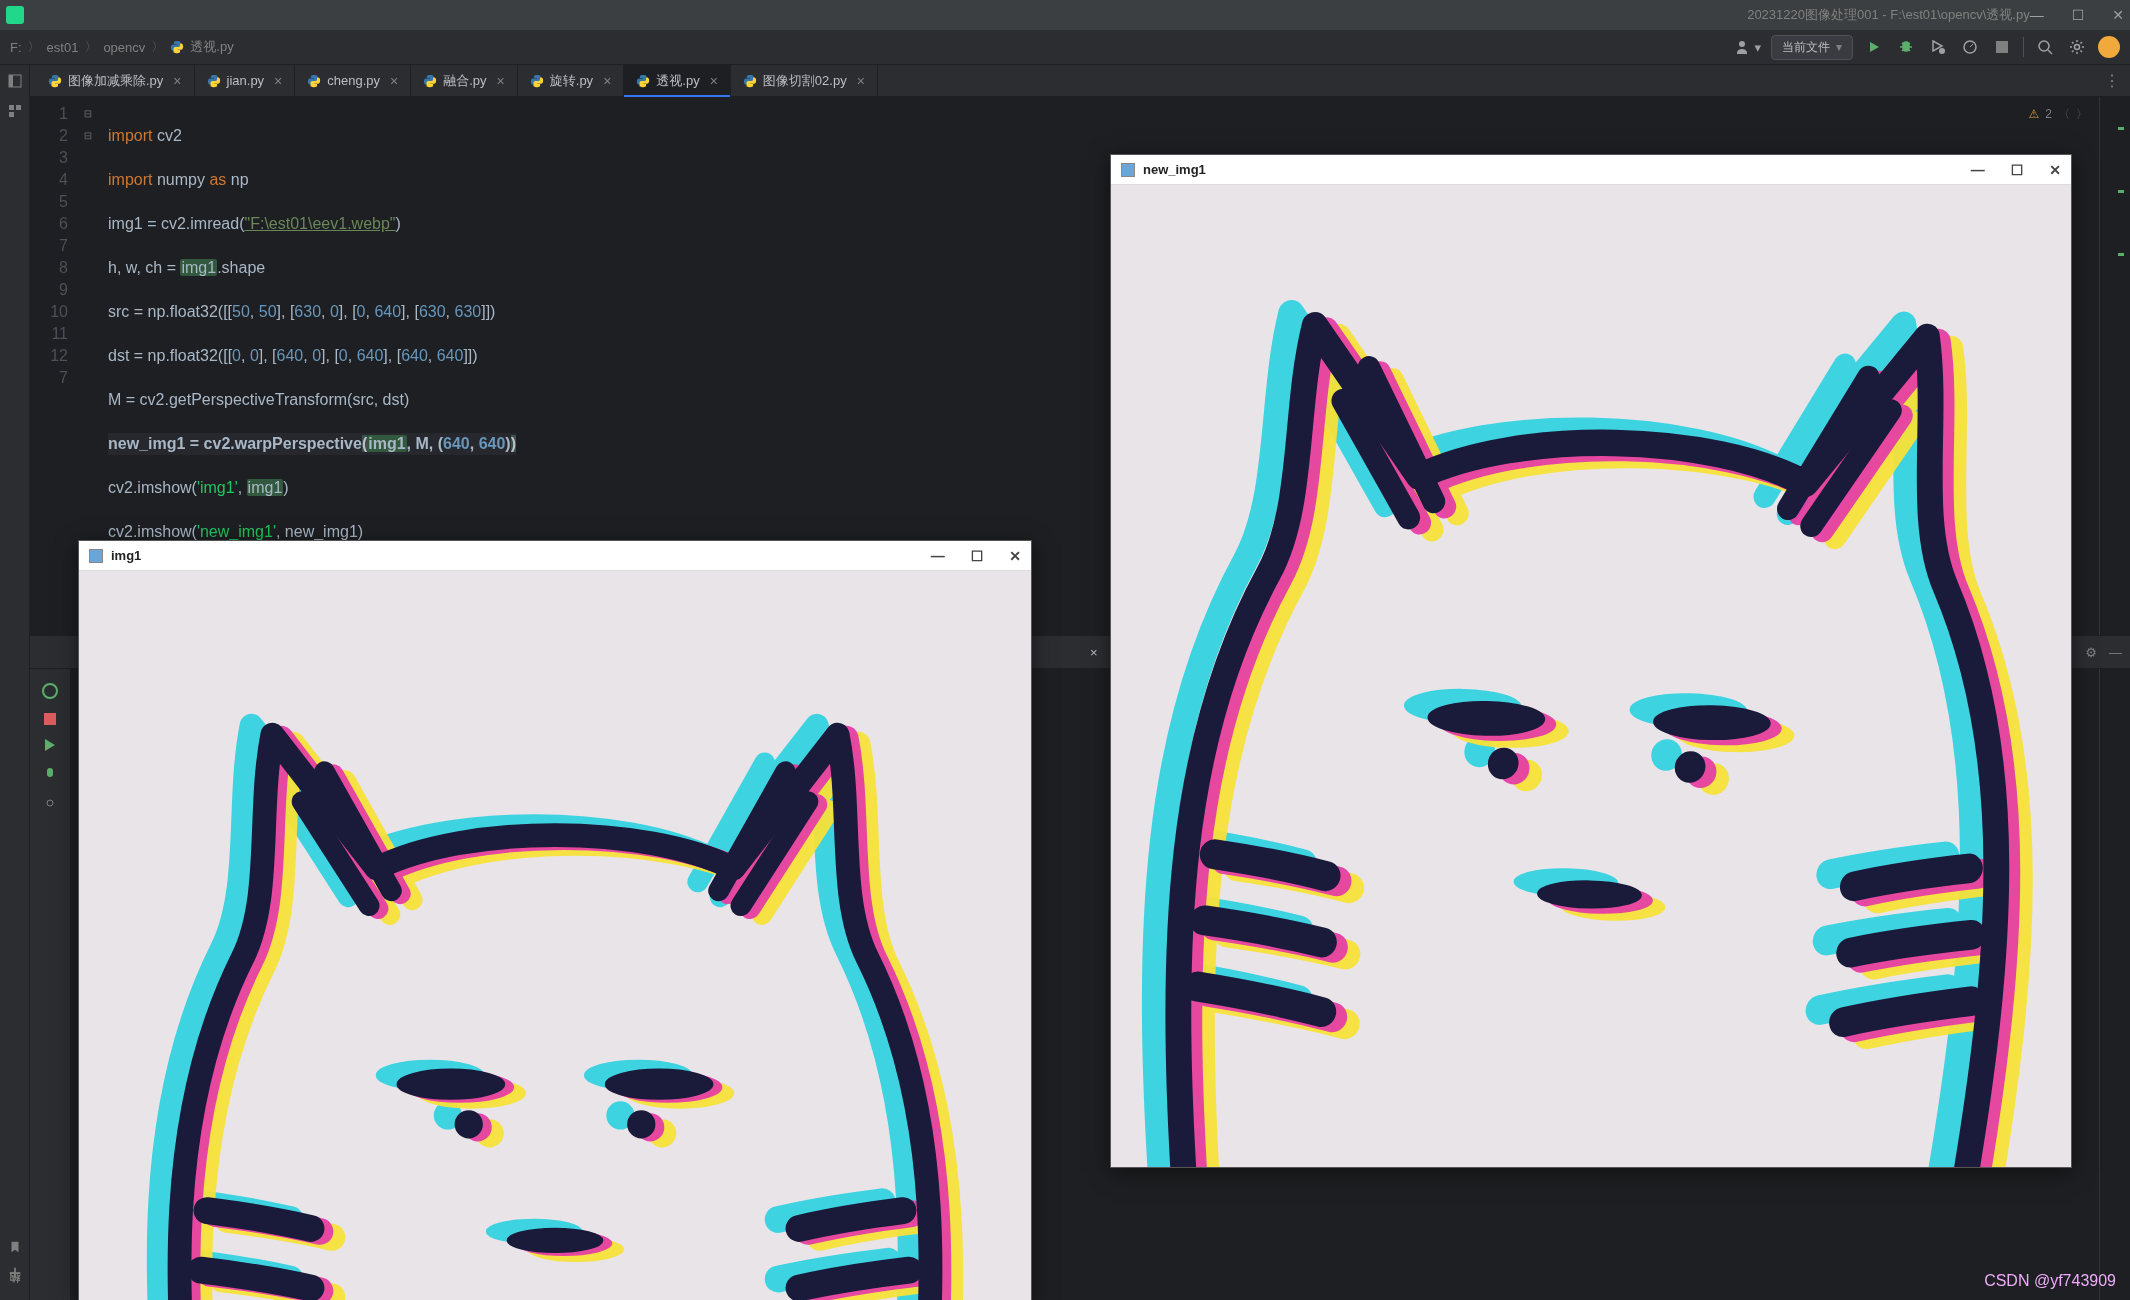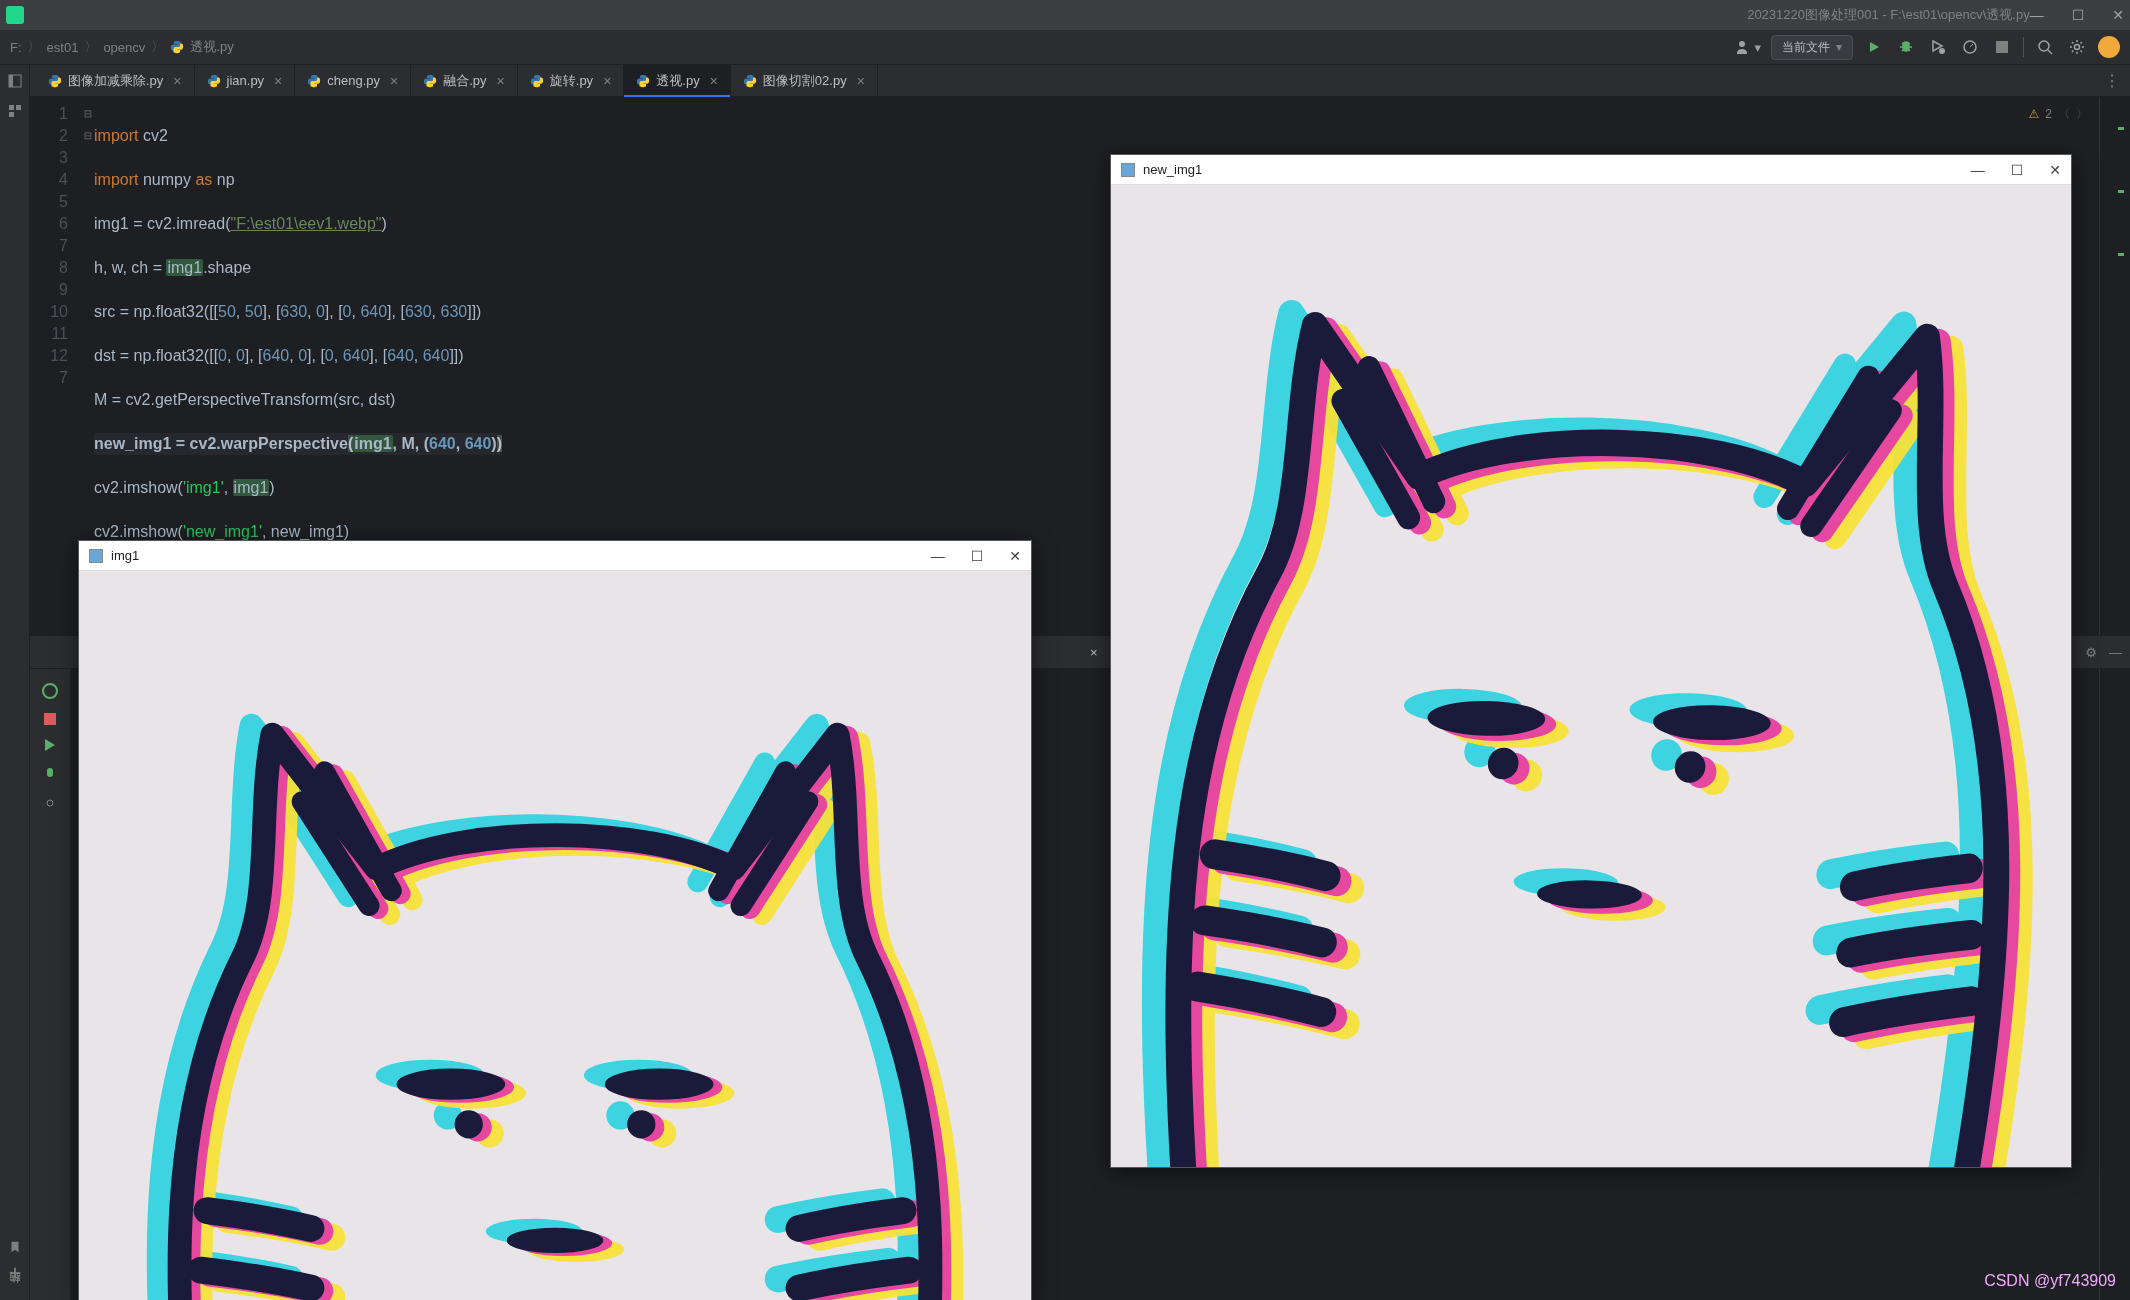--- a/index.html
+++ b/index.html
@@ -36,21 +36,21 @@
   
   .left-strip { position:absolute; left:0; top:65px; width:30px; bottom:0; background:#2b2d30; border-right:1px solid #1e1f22; display:flex; flex-direction:column; align-items:center; gap:14px; padding-top:8px; }
   .left-strip .lsicon { width:16px; height:16px; }
 
   
   .editor-area { position:absolute; left:30px; right:0; top:97px; bottom:0; background:#1e1f22; font-family:"Consolas","JetBrains Mono",monospace; font-size:16px; line-height:22px; }
   .editor-inner { display:flex; }
   .gutter { width:52px; text-align:right; color:#4b5059; padding:6px 14px 0 0; user-select:none; }
   .gutter div { height:22px; }
   .codecol { padding:6px 0 0 0; white-space:pre; }
-  .codeline { height:22px; }
+  .codeline { height:22px;margin-left:14px; }
   .codeline.hl { background:#26282e;font-weight:bold; }
   .foldcol { width:12px; color:#6d6d6d; padding-top:6px; }
   .foldcol div { height:22px; font-size:10px; text-align:center; }
 
   
   .kw { color:#cc7832; }
   .id { color:#a9b7c6; }
   .num { color:#6897bb; }
   .str { color:#22c55e; }
   .str-u { color:#6a8759; text-decoration:underline; }
@@ -70,21 +70,21 @@
   .sq-red { background:#db5c5c; }
 
   
   .bottom-panel { position:absolute; left:30px; right:0; top:635px; height:34px; background:#2b2d30; border-top:1px solid #1e1f22; border-bottom:1px solid #1e1f22; display:flex; align-items:center; font-size:13px; color:#bcbec4; }
   .bottom-panel .bp-x { margin-left:auto; margin-right:8px; color:#808080; display:flex; gap:12px; }
   .bp-tab-frag1 { position:absolute; left:1060px; display:flex; align-items:center; gap:6px; }
   .bp-tab-frag2 { position:absolute; left:1100px; }
   .watermark { position:absolute; right:14px; bottom:10px; font-size:16px; color:#f0abfc; }
 
   
-  .imgwin { position:absolute; background:#f0f0f0; border:1px solid #555; box-shadow:0 4px 20px rgba(0,0,0,.5); display:flex; flex-direction:column; }
+  .imgwin { position:absolute; background:#f0f0f0; border:1px solid #555; box-shadow:0 4px 20px rgba(0,0,0,.5); display:flex; flex-direction:column;font-weight:bold; }
   .imgwin .iw-title { height:30px; background:#ffffff; display:flex; align-items:center; padding:0 10px; font-size:13px; color:#222; border-bottom:1px solid #ddd; }
   .imgwin .iw-title .iw-icon { width:14px; height:14px; background:#6aa6d8; margin-right:8px; border:1px solid #888; }
   .imgwin .iw-btns { margin-left:auto; display:flex; gap:26px; color:#444; font-size:14px; }
   .imgwin .iw-body { flex:1; background:#e6e3e6; position:relative; overflow:hidden; }
 
   #win1 { left:78px; top:540px; width:954px; height:762px; }
   #win2 { left:1110px; top:154px; width:962px; height:1014px; }
 
   
   .cat-svg { position:absolute; inset:0; width:100%; height:100%; }

